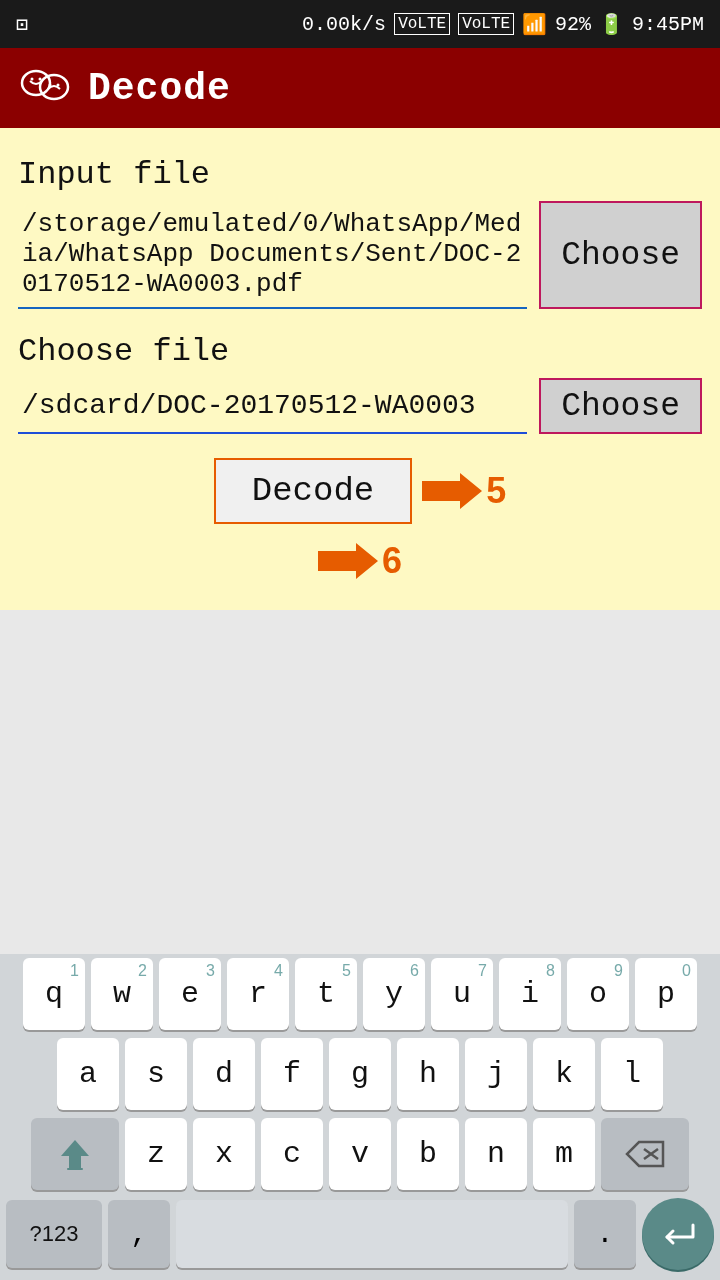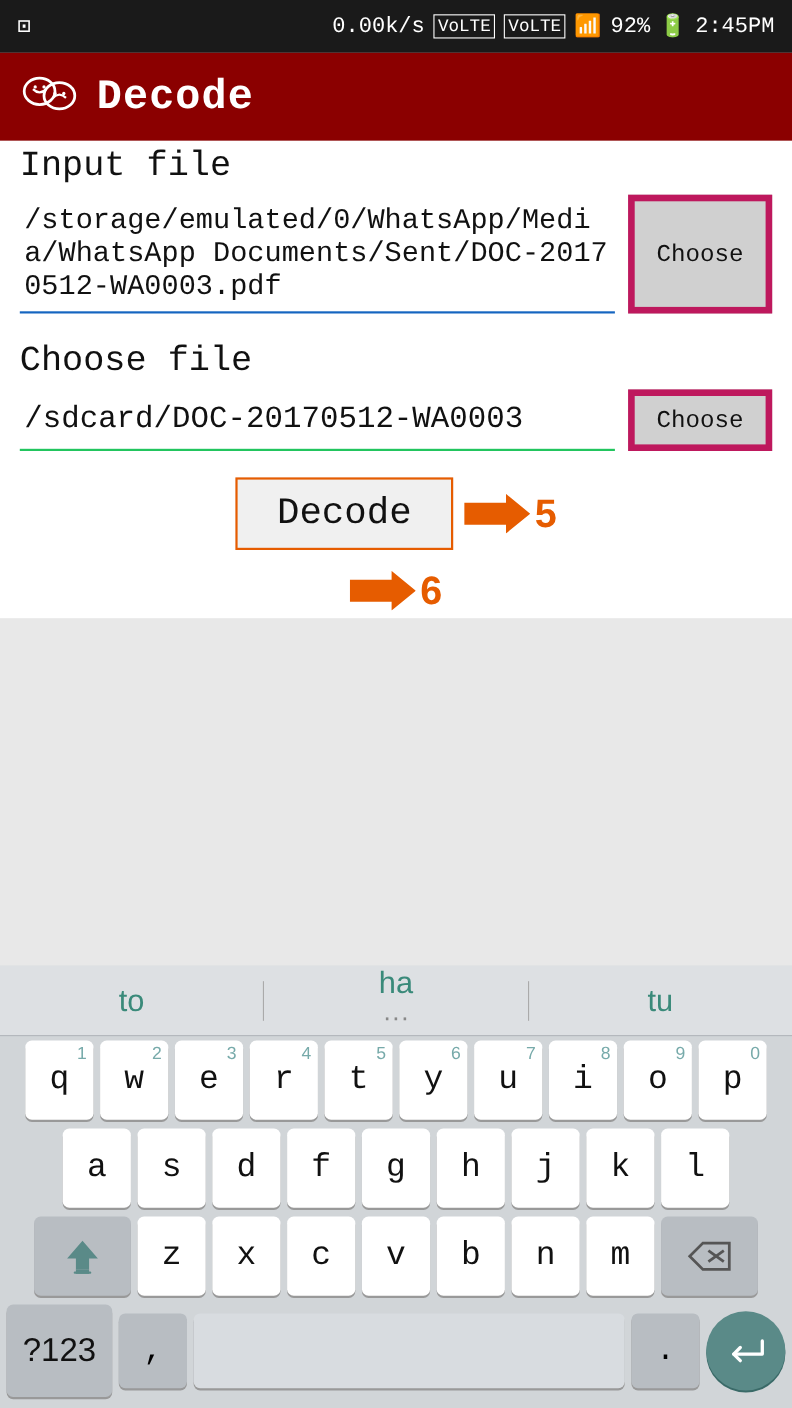--- a/index.html
+++ b/index.html
@@ -42,22 +42,22 @@
     }
     .app-bar-title {
       font-size: 38px;
       font-family: 'Courier New', monospace;
       font-weight: bold;
       letter-spacing: 1px;
     }
 
     
     .content {
-      background: #ffffff;
-      padding: 4px 18px;
+      background: #fef9c3;
+      padding: 28px 18px;
     }
 
     .section-label {
       font-size: 32px;
       font-family: 'Courier New', monospace;
       color: #111;
       margin-bottom: 8px;
       font-weight: normal;
     }
 
@@ -79,34 +79,34 @@
       outline: none;
       min-height: 100px;
       vertical-align: top;
       resize: none;
       word-break: break-all;
     }
 
     .file-input-single {
       flex: 1;
       border: none;
-      border-bottom: 2px solid #22c55e;
+      border-bottom: 2px solid #1d4ed8;
       background: transparent;
       font-size: 28px;
       font-family: 'Courier New', monospace;
       color: #111;
       padding: 8px 4px;
       outline: none;
       height: 56px;
     }
 
     .choose-btn {
       background: #d0d0d0;
-      border: 6px solid #be185d;
-      font-size: 22px;
+      border: 2px solid #be185d;
+      font-size: 33px;
       font-family: 'Courier New', monospace;
       color: #111;
       padding: 0 20px;
       margin-left: 12px;
       cursor: pointer;
       min-width: 130px;
       align-self: stretch;
       display: flex;
       align-items: center;
       justify-content: center;
@@ -267,25 +267,25 @@
     .keyboard-bottom-row {
       display: flex;
       align-items: center;
       padding: 4px 6px 10px 6px;
       gap: 6px;
     }
 
     .key-num-sym {
       background: #b8bdc2;
       border-radius: 6px;
-      font-size: 30px;
+      font-size: 22px;
       font-family: Arial, sans-serif;
       color: #111;
       width: 96px;
-      height: 84px;
+      height: 68px;
       display: flex;
       align-items: center;
       justify-content: center;
       cursor: pointer;
       box-shadow: 0 2px 0 #999;
     }
 
     .key-comma {
       background: #b8bdc2;
       border-radius: 6px;
@@ -343,21 +343,21 @@
   <div class="status-left">
     <span>⊡</span>
   </div>
   <div class="status-right">
     <span>0.00k/s</span>
     <span style="font-size:16px;border:1px solid #fff;padding:1px 3px;">VoLTE</span>
     <span style="font-size:16px;border:1px solid #fff;padding:1px 3px;">VoLTE</span>
     <span>📶</span>
     <span>92%</span>
     <span>🔋</span>
-    <span>2:45PM</span>
+    <span>9:45PM</span>
   </div>
 </div>
 
 <div class="app-bar">
   <svg class="app-bar-icon" viewBox="0 0 54 54" xmlns="http://www.w3.org/2000/svg">
 
     <ellipse cx="18" cy="22" rx="14" ry="12" fill="none" stroke="white" stroke-width="2.5"></ellipse>
     <ellipse cx="36" cy="26" rx="14" ry="12" fill="none" stroke="white" stroke-width="2.5"></ellipse>
 
     <path d="M12 20 Q18 26 24 20" fill="none" stroke="white" stroke-width="2"></path>
@@ -405,34 +405,20 @@
           <polygon points="0,8 38,8 38,0 60,18 38,36 38,28 0,28" fill="#e65c00"></polygon>
         </svg>
         <span class="arrow-num">6</span>
       </div>
     </div>
   </div>
 </div>
 
 <div class="keyboard">
 
-  <div class="keyboard-suggestions">
-    <div class="suggestion">
-      <div>to</div>
-    </div>
-    <div class="suggestion-divider"></div>
-    <div class="suggestion">
-      <div>ha</div>
-      <div class="suggestion-dots">···</div>
-    </div>
-    <div class="suggestion-divider"></div>
-    <div class="suggestion">
-      <div>tu</div>
-    </div>
-  </div>
 
   <div class="key-row">
     <div class="key">
         <span class="key-num">1</span>
         <span class="key-letter">q</span>
       </div>
     <div class="key">
         <span class="key-num">2</span>
         <span class="key-letter">w</span>
       </div>

